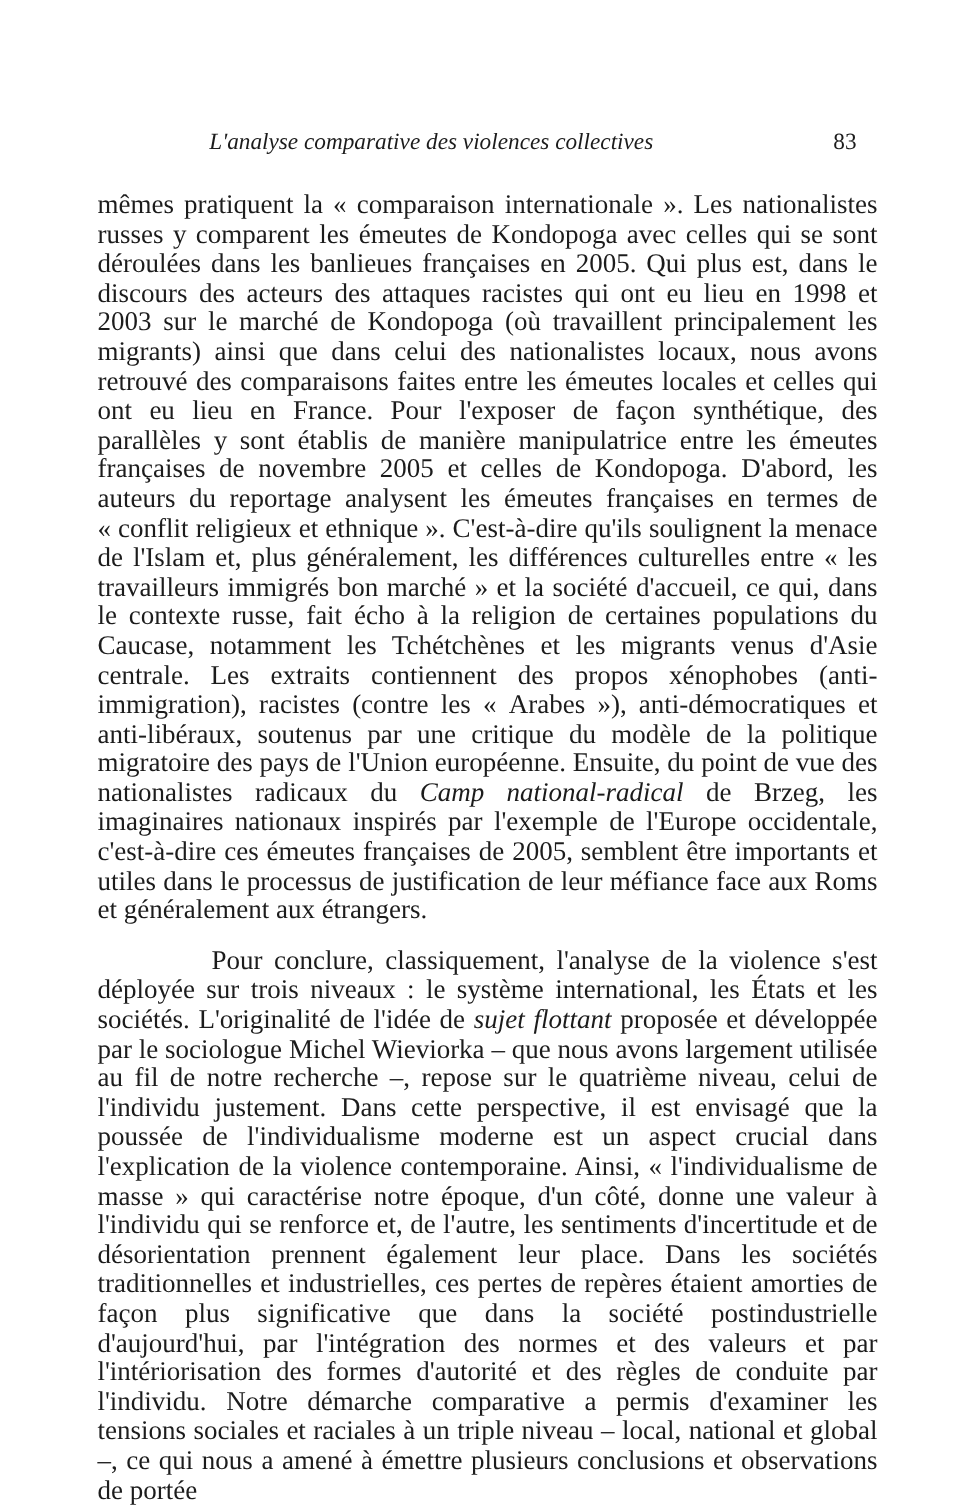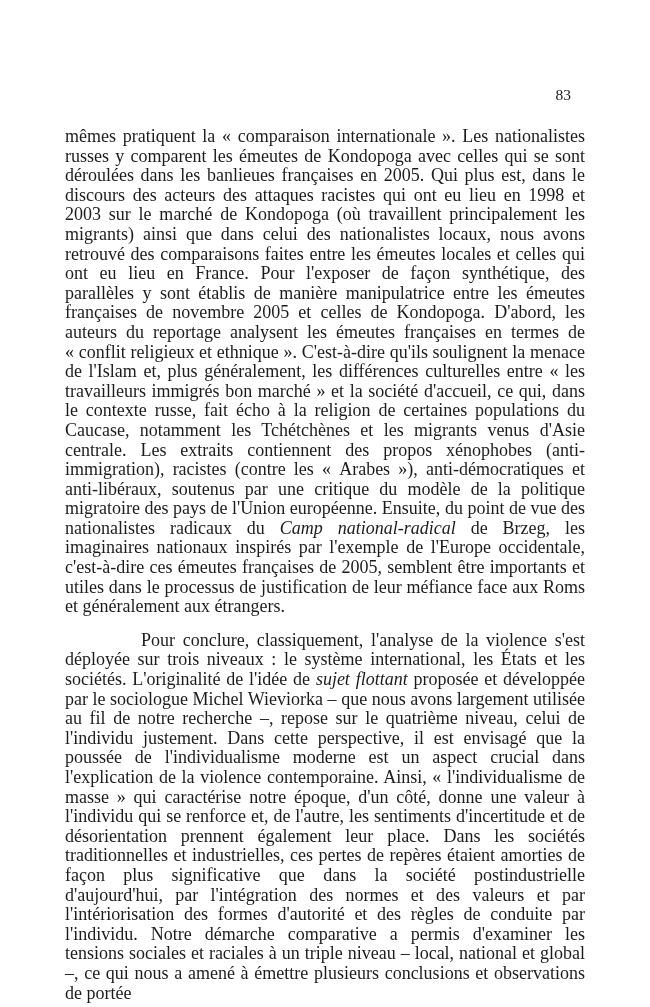--- a/index.html
+++ b/index.html
@@ -64,20 +64,21 @@
   }
   .text-block .it {
     font-style: italic;
   }
 </style>
 </head>
 <body>
 
 <div class="page">
   <div class="running-head">
+    <span class="head-title">L'analyse comparative des violences collectives</span>
     <span class="folio">83</span>
   </div>
 
   <div class="text-block">
 
   <p><span>mêmes pratiquent la «&nbsp;comparaison internationale&nbsp;». Les nationalistes russes y comparent les émeutes de Kondopoga avec celles qui se sont déroulées dans les banlieues françaises en 2005. Qui plus est, dans le discours des acteurs des attaques racistes qui ont eu lieu en 1998 et 2003 sur le marché de Kondopoga (où travaillent principalement les migrants) ainsi que dans celui des nationalistes locaux, nous avons retrouvé des comparaisons faites entre les émeutes locales et celles qui ont eu lieu en France. Pour l'exposer de façon synthétique, des parallèles y sont établis de manière manipulatrice entre les émeutes françaises de novembre 2005 et celles de Kondopoga. D'abord, les auteurs du reportage analysent les émeutes françaises en termes de «&nbsp;conflit religieux et ethnique&nbsp;». C'est-à-dire qu'ils soulignent la menace de l'Islam et, plus généralement, les différences culturelles entre «&nbsp;les travailleurs immigrés bon marché&nbsp;» et la société d'accueil, ce qui, dans le contexte russe, fait écho à la religion de certaines populations du Caucase, notamment les Tchétchènes et les migrants venus d'Asie centrale. Les extraits contiennent des propos xénophobes (anti-immigration), racistes (contre les «&nbsp;Arabes&nbsp;»), anti-démocratiques et anti-libéraux, soutenus par une critique du modèle de la politique migratoire des pays de l'Union européenne. Ensuite, du point de vue des nationalistes radicaux du </span><span class="it">Camp national-radical</span><span> de Brzeg, les imaginaires nationaux inspirés par l'exemple de l'Europe occidentale, c'est-à-dire ces émeutes françaises de 2005, semblent être importants et utiles dans le processus de justification de leur méfiance face aux Roms et généralement aux étrangers.</span></p>
       <p class="indent"><span>Pour conclure, classiquement, l'analyse de la violence s'est déployée sur trois niveaux&nbsp;: le système international, les États et les sociétés. L'originalité de l'idée de </span><span class="it">sujet flottant</span><span> proposée et développée par le sociologue Michel Wieviorka – que nous avons largement utilisée au fil de notre recherche –, repose sur le quatrième niveau, celui de l'individu justement. Dans cette perspective, il est envisagé que la poussée de l'individualisme moderne est un aspect crucial dans l'explication de la violence contemporaine. Ainsi, «&nbsp;l'individualisme de masse&nbsp;» qui caractérise notre époque, d'un côté, donne une valeur à l'individu qui se renforce et, de l'autre, les sentiments d'incertitude et de désorientation prennent également leur place. Dans les sociétés traditionnelles et industrielles, ces pertes de repères étaient amorties de façon plus significative que dans la société postindustrielle d'aujourd'hui, par l'intégration des normes et des valeurs et par l'intériorisation des formes d'autorité et des règles de conduite par l'individu. Notre démarche comparative a permis d'examiner les tensions sociales et raciales à un triple niveau – local, national et global –, ce qui nous a amené à émettre plusieurs conclusions et observations de portée</span></p>
     </div>
 </div>
 

